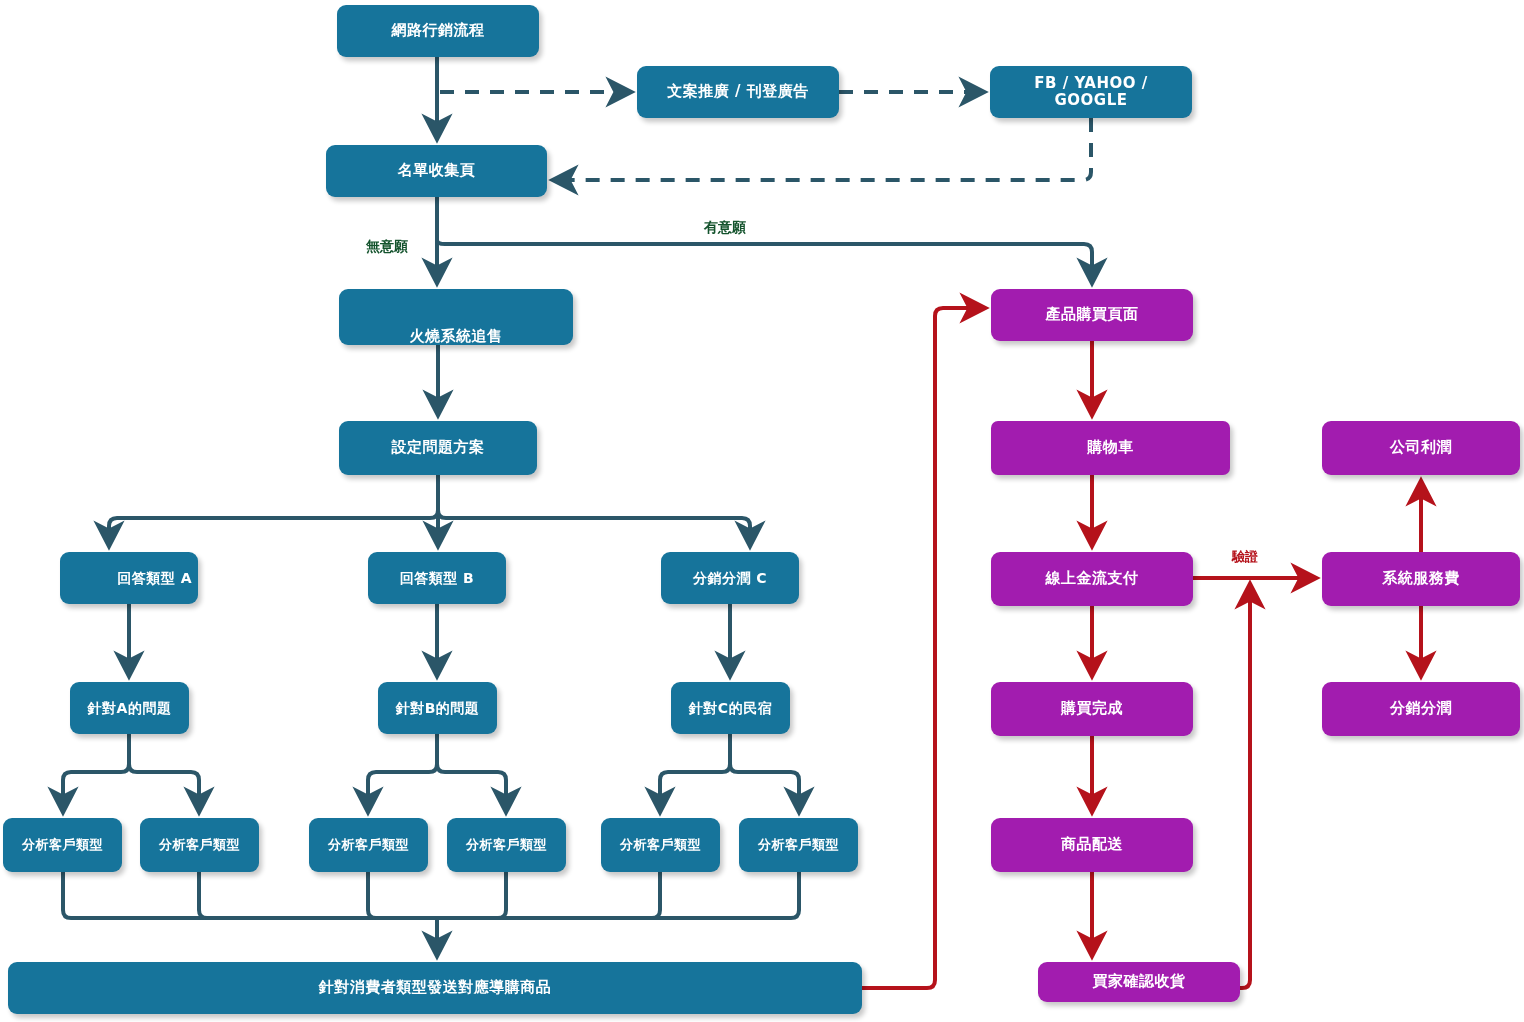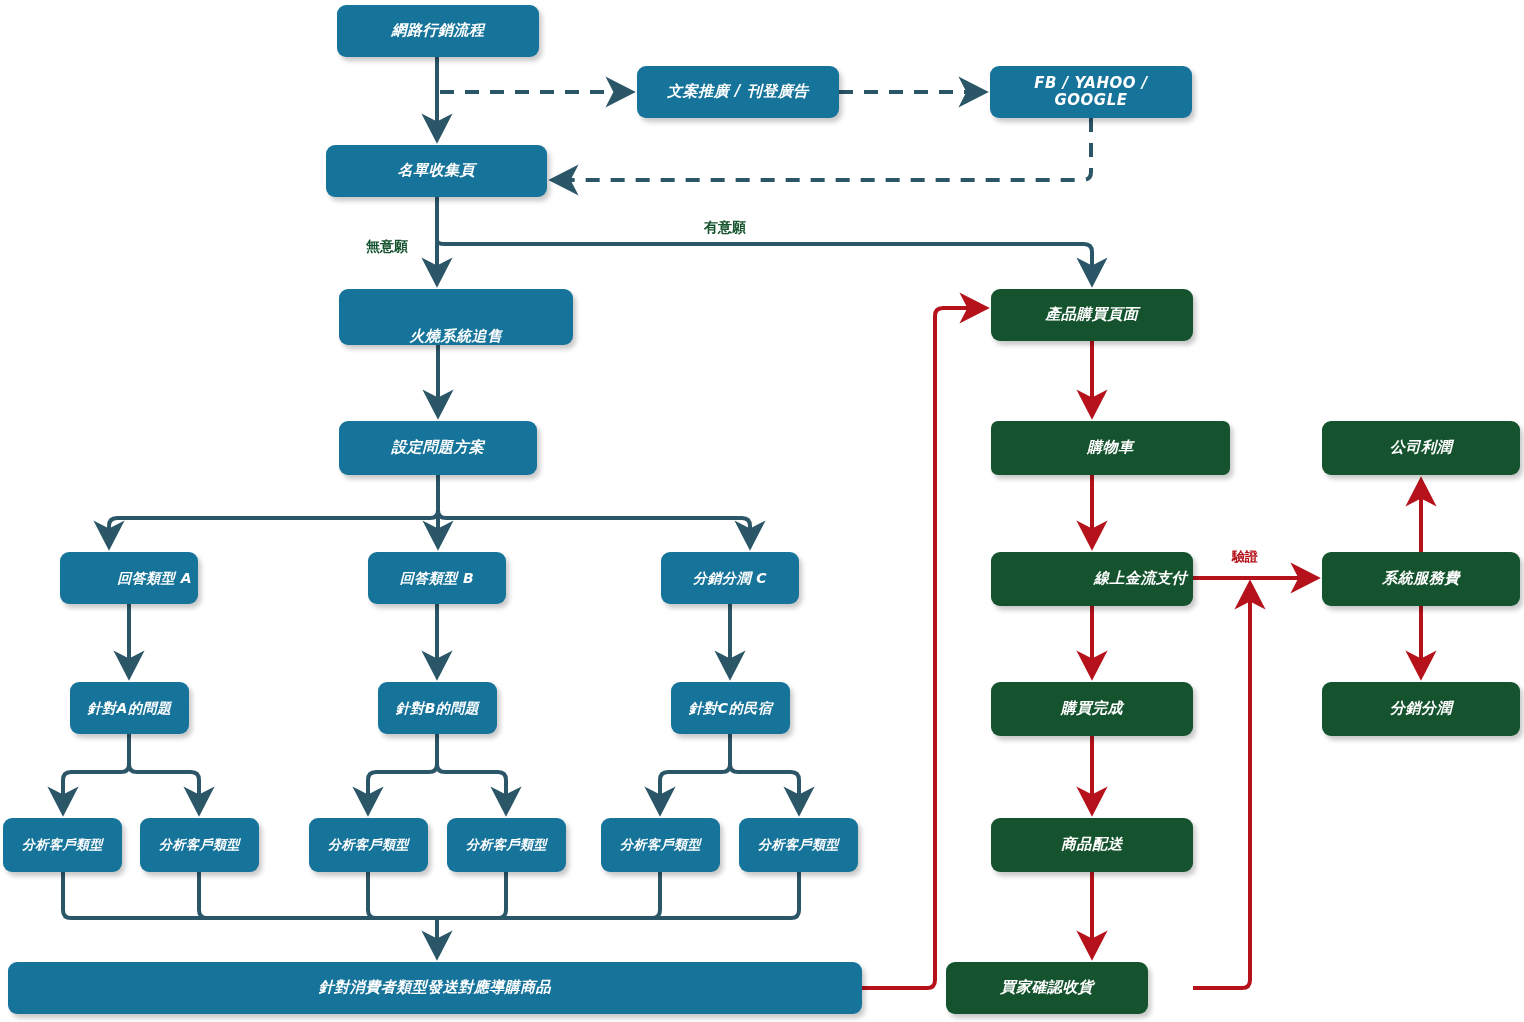--- a/index.html
+++ b/index.html
@@ -32,24 +32,23 @@
     display: flex;
     align-items: center;
     justify-content: center;
     text-align: center;
     color: #ffffff;
     font-weight: bold;
     line-height: 1.15;
     letter-spacing: 0.5px;
     box-shadow: 3px 4px 5px rgba(0,0,0,0.22);
     z-index: 2;
-    font-style: italic;
   }
   .node.blue { background: #16749b; }
-  .node.red  { background: #14532d; }
+  .node.red  { background: #a21caf; }
   .node .lbl { display: block; padding: 0 6px; }
   .edge-label {
     position: absolute;
     font-weight: bold;
     white-space: nowrap;
     z-index: 3;
   }
   .edge-label.blue-text { color: #14532d; }
   .edge-label.red-text  { color: #b5121b; }
 </style>
@@ -180,30 +179,30 @@
       </div>
       <div class="node blue" style="left: 8px; top: 962px; width: 854px; height: 52px; font-size: 15px;">
         <span class="lbl">針對消費者類型發送對應導購商品</span>
       </div>
       <div class="node red" style="left: 991px; top: 289px; width: 202px; height: 52px; font-size: 15px;">
         <span class="lbl">產品購買頁面</span>
       </div>
       <div class="node red" style="left: 991px; top: 421px; width: 239px; height: 54px; font-size: 15px; border-radius: 7px;">
         <span class="lbl">購物車</span>
       </div>
-      <div class="node red" style="left: 991px; top: 552px; width: 202px; height: 54px; font-size: 15px; justify-content: flex-end;">
+      <div class="node red" style="left: 991px; top: 552px; width: 202px; height: 54px; font-size: 15px;">
         <span class="lbl">線上金流支付</span>
       </div>
       <div class="node red" style="left: 991px; top: 682px; width: 202px; height: 54px; font-size: 15px;">
         <span class="lbl">購買完成</span>
       </div>
       <div class="node red" style="left: 991px; top: 818px; width: 202px; height: 54px; font-size: 15px;">
         <span class="lbl">商品配送</span>
       </div>
-      <div class="node red" style="left: 946px; top: 962px; width: 202px; height: 52px; font-size: 15px;">
+      <div class="node red" style="left: 1038px; top: 962px; width: 202px; height: 40px; font-size: 15px;">
         <span class="lbl">買家確認收貨</span>
       </div>
       <div class="node red" style="left: 1322px; top: 421px; width: 198px; height: 54px; font-size: 15px;">
         <span class="lbl">公司利潤</span>
       </div>
       <div class="node red" style="left: 1322px; top: 552px; width: 198px; height: 54px; font-size: 15px;">
         <span class="lbl">系統服務費</span>
       </div>
       <div class="node red" style="left: 1322px; top: 682px; width: 198px; height: 54px; font-size: 15px;">
         <span class="lbl">分銷分潤</span>

